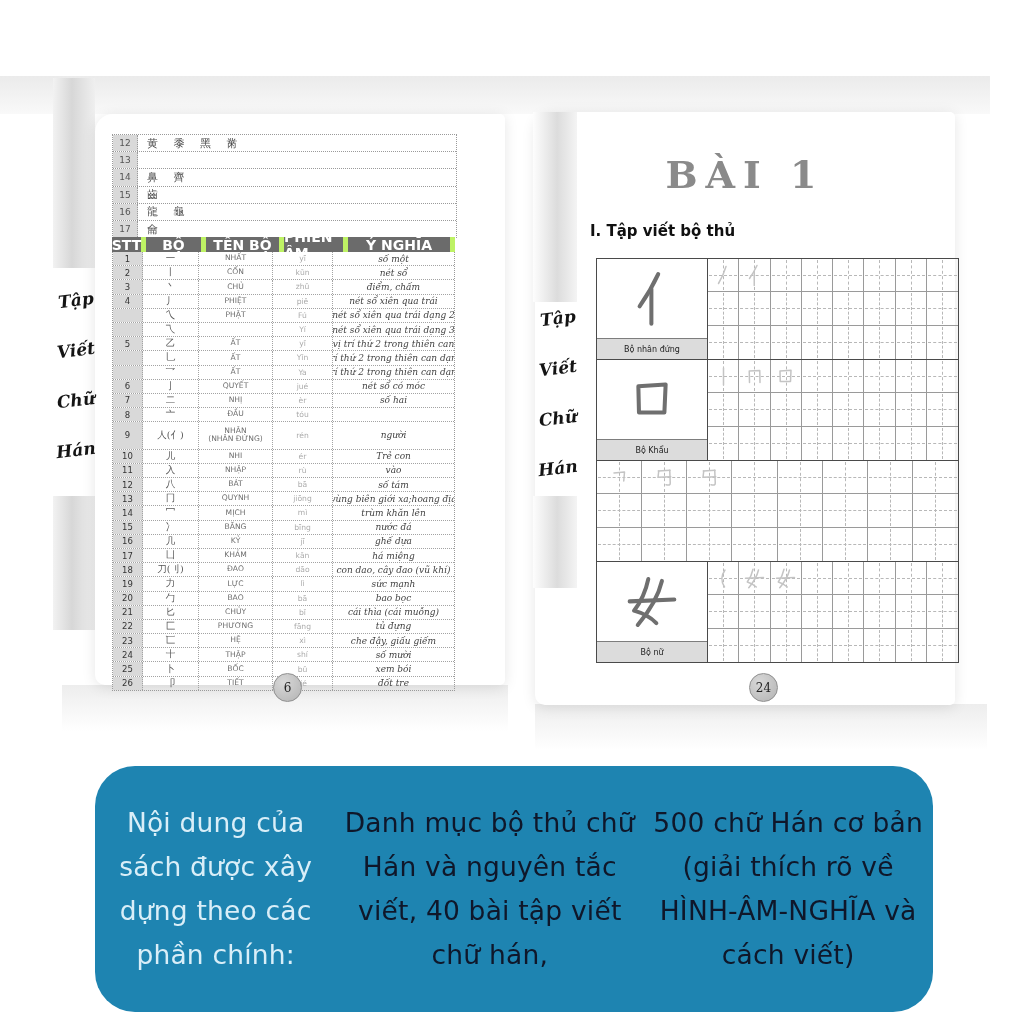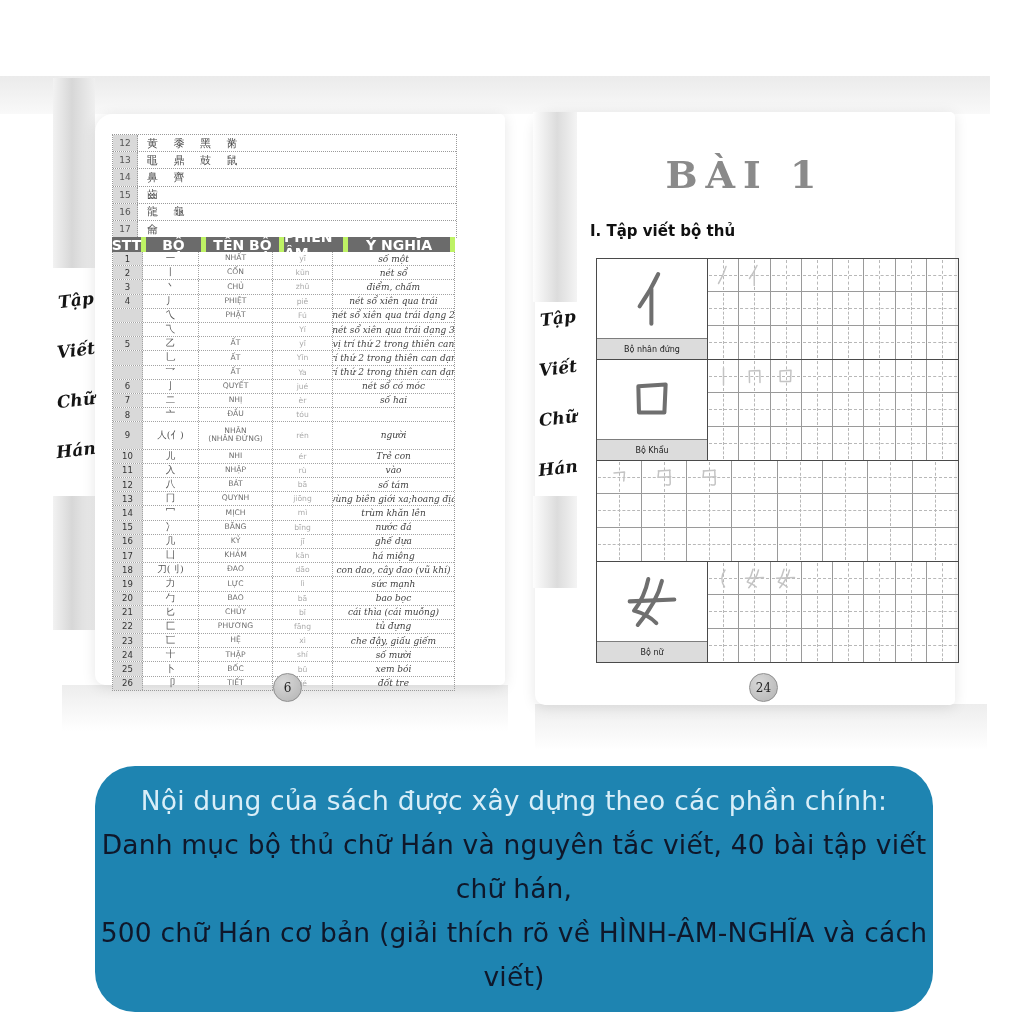--- a/index.html
+++ b/index.html
@@ -98,42 +98,41 @@
   .pcell:nth-child(8n){border-right:none;}
   .pcell:nth-child(n+17){border-bottom:none;}
   .pcell::before{content:'';position:absolute;left:1px;right:1px;top:50%;
     border-top:1px dashed #b8b8b8;}
   .pcell::after{content:'';position:absolute;top:1px;bottom:1px;left:50%;
     border-left:1px dashed #b8b8b8;}
   .pcell svg{position:relative;z-index:1;}
 
   
   .banner{left:95px;top:766px;width:838px;height:246px;border-radius:40px;
-    display:flex;flex-direction:column;align-items:center;justify-content:center;}
+    display:flex;align-items:center;justify-content:center;}
   .banner-line{color:#d9eef8;font-size:26.5px;line-height:44px;text-align:center;
     letter-spacing:0.2px;}
 </style>
 </head>
 <body>
 
 <div class="abs band-top"></div>
 <div class="abs vbar l1"></div>
 <div class="abs vbar l2"></div>
 <div class="abs shadow-under su-l"></div>
 <div class="abs shadow-under su-r"></div>
 
 <div class="abs page page-left">
   <div class="abs mini" id="mini-table">
       <div class="mini-row">
         <div class="mini-num">12</div>
         <div class="mini-chars">黄 黍 黑 黹</div>
       </div>
       <div class="mini-row">
         <div class="mini-num">13</div>
-        <div class="mini-chars">黽 鼎 鼓 鼠</div>
       </div>
       <div class="mini-row">
         <div class="mini-num">14</div>
         <div class="mini-chars">鼻 齊</div>
       </div>
       <div class="mini-row">
         <div class="mini-num">15</div>
         <div class="mini-chars">齒</div>
       </div>
       <div class="mini-row">

